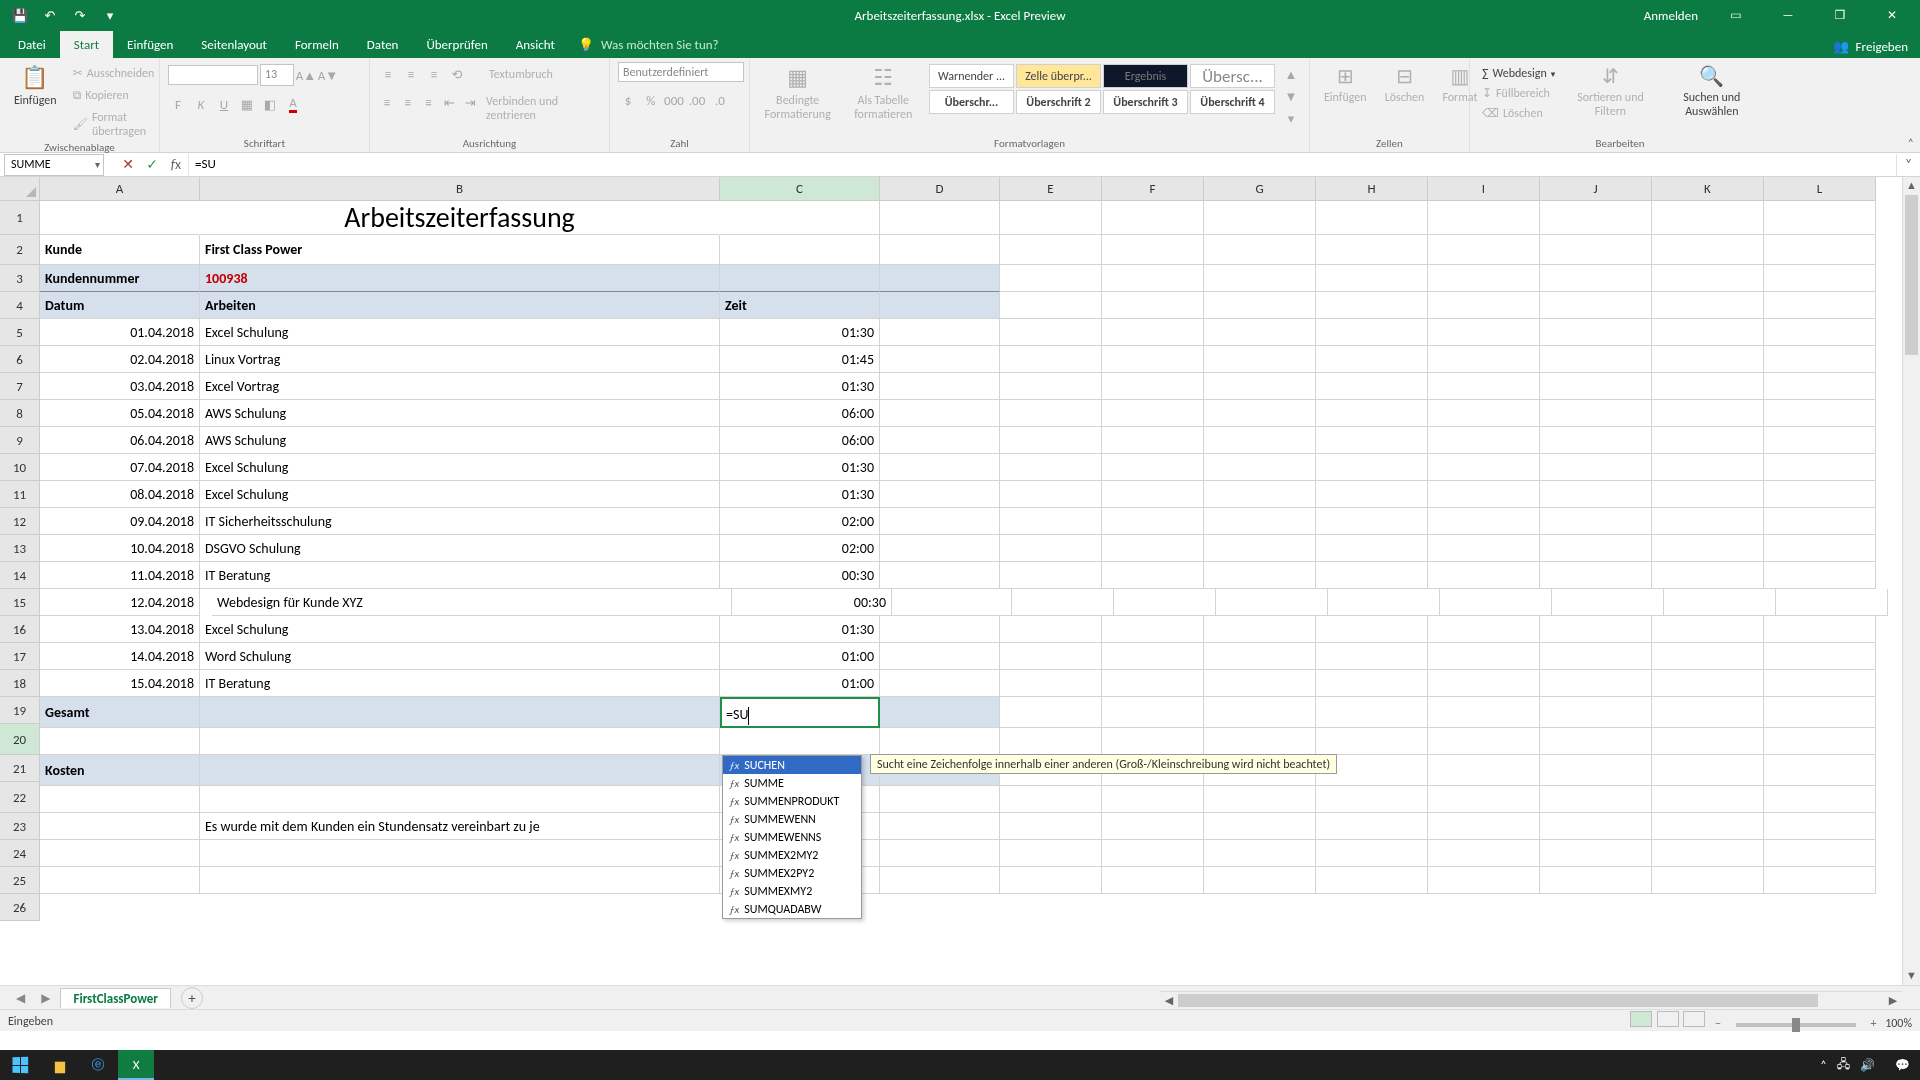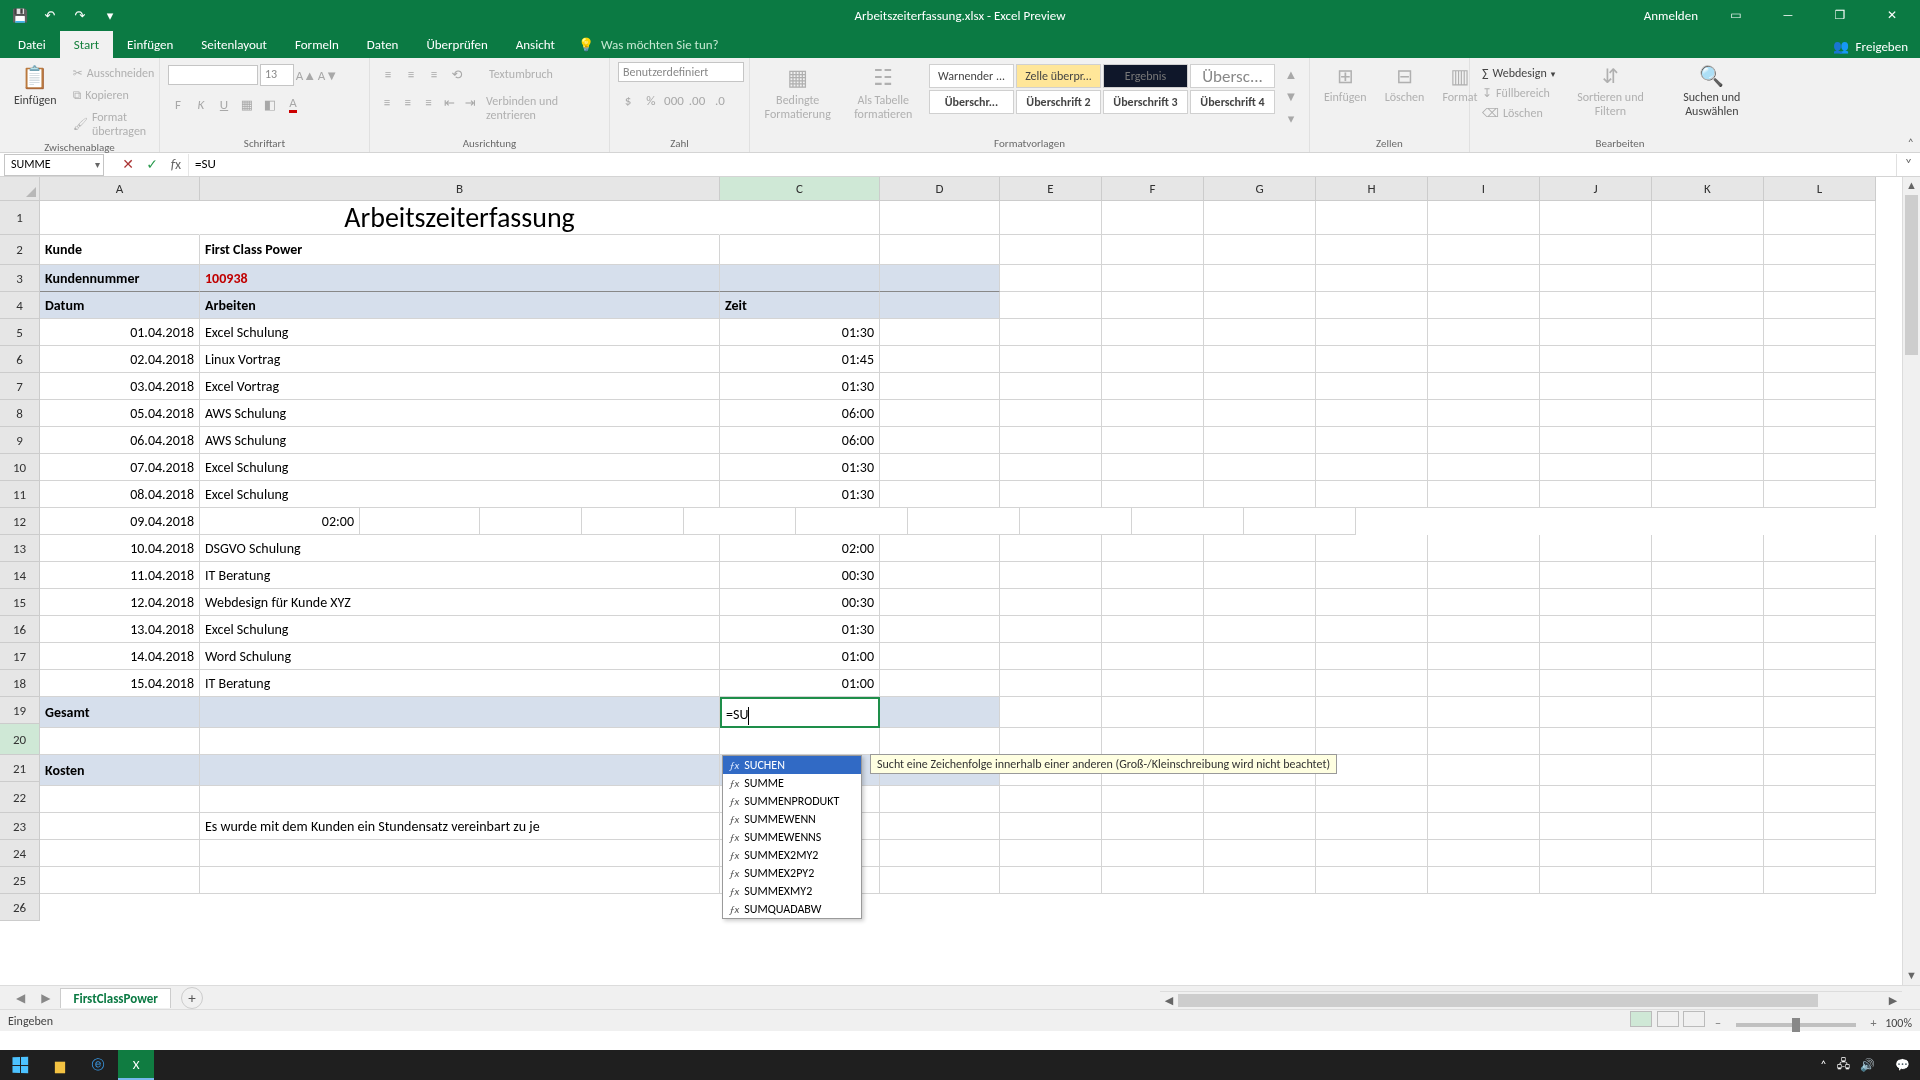--- a/index.html
+++ b/index.html
@@ -534,20 +534,21 @@
           <div class="cell" style="width: 102px; line-height: 27px;"></div>
           <div class="cell" style="width: 112px; line-height: 27px;"></div>
           <div class="cell" style="width: 112px; line-height: 27px;"></div>
           <div class="cell" style="width: 112px; line-height: 27px;"></div>
           <div class="cell" style="width: 112px; line-height: 27px;"></div>
           <div class="cell" style="width: 112px; line-height: 27px;"></div>
           <div class="cell" style="width: 112px; line-height: 27px;"></div>
         </div>
         <div class="row" style="height: 27px;">
           <div class="cell right" style="width: 160px; line-height: 27px;">09.04.2018</div>
+          <div class="cell" style="width: 520px; line-height: 27px;">IT Sicherheitsschulung</div>
           <div class="cell right" style="width: 160px; line-height: 27px;">02:00</div>
           <div class="cell" style="width: 120px; line-height: 27px; border-right: 1px solid rgb(212, 212, 212);"></div>
           <div class="cell" style="width: 102px; line-height: 27px;"></div>
           <div class="cell" style="width: 102px; line-height: 27px;"></div>
           <div class="cell" style="width: 112px; line-height: 27px;"></div>
           <div class="cell" style="width: 112px; line-height: 27px;"></div>
           <div class="cell" style="width: 112px; line-height: 27px;"></div>
           <div class="cell" style="width: 112px; line-height: 27px;"></div>
           <div class="cell" style="width: 112px; line-height: 27px;"></div>
           <div class="cell" style="width: 112px; line-height: 27px;"></div>
@@ -575,21 +576,21 @@
           <div class="cell" style="width: 102px; line-height: 27px;"></div>
           <div class="cell" style="width: 112px; line-height: 27px;"></div>
           <div class="cell" style="width: 112px; line-height: 27px;"></div>
           <div class="cell" style="width: 112px; line-height: 27px;"></div>
           <div class="cell" style="width: 112px; line-height: 27px;"></div>
           <div class="cell" style="width: 112px; line-height: 27px;"></div>
           <div class="cell" style="width: 112px; line-height: 27px;"></div>
         </div>
         <div class="row" style="height: 27px;">
           <div class="cell right" style="width: 160px; line-height: 27px;">12.04.2018</div>
-          <div class="cell" style="width: 520px; line-height: 27px;">Webdesign für Kunde XYZ</div>
+          <div class="cell" style="width: 520px; line-height: 27px; margin-left: 12px;">Webdesign für Kunde XYZ</div>
           <div class="cell right" style="width: 160px; line-height: 27px;">00:30</div>
           <div class="cell" style="width: 120px; line-height: 27px; border-right: 1px solid rgb(212, 212, 212);"></div>
           <div class="cell" style="width: 102px; line-height: 27px;"></div>
           <div class="cell" style="width: 102px; line-height: 27px;"></div>
           <div class="cell" style="width: 112px; line-height: 27px;"></div>
           <div class="cell" style="width: 112px; line-height: 27px;"></div>
           <div class="cell" style="width: 112px; line-height: 27px;"></div>
           <div class="cell" style="width: 112px; line-height: 27px;"></div>
           <div class="cell" style="width: 112px; line-height: 27px;"></div>
           <div class="cell" style="width: 112px; line-height: 27px;"></div>

